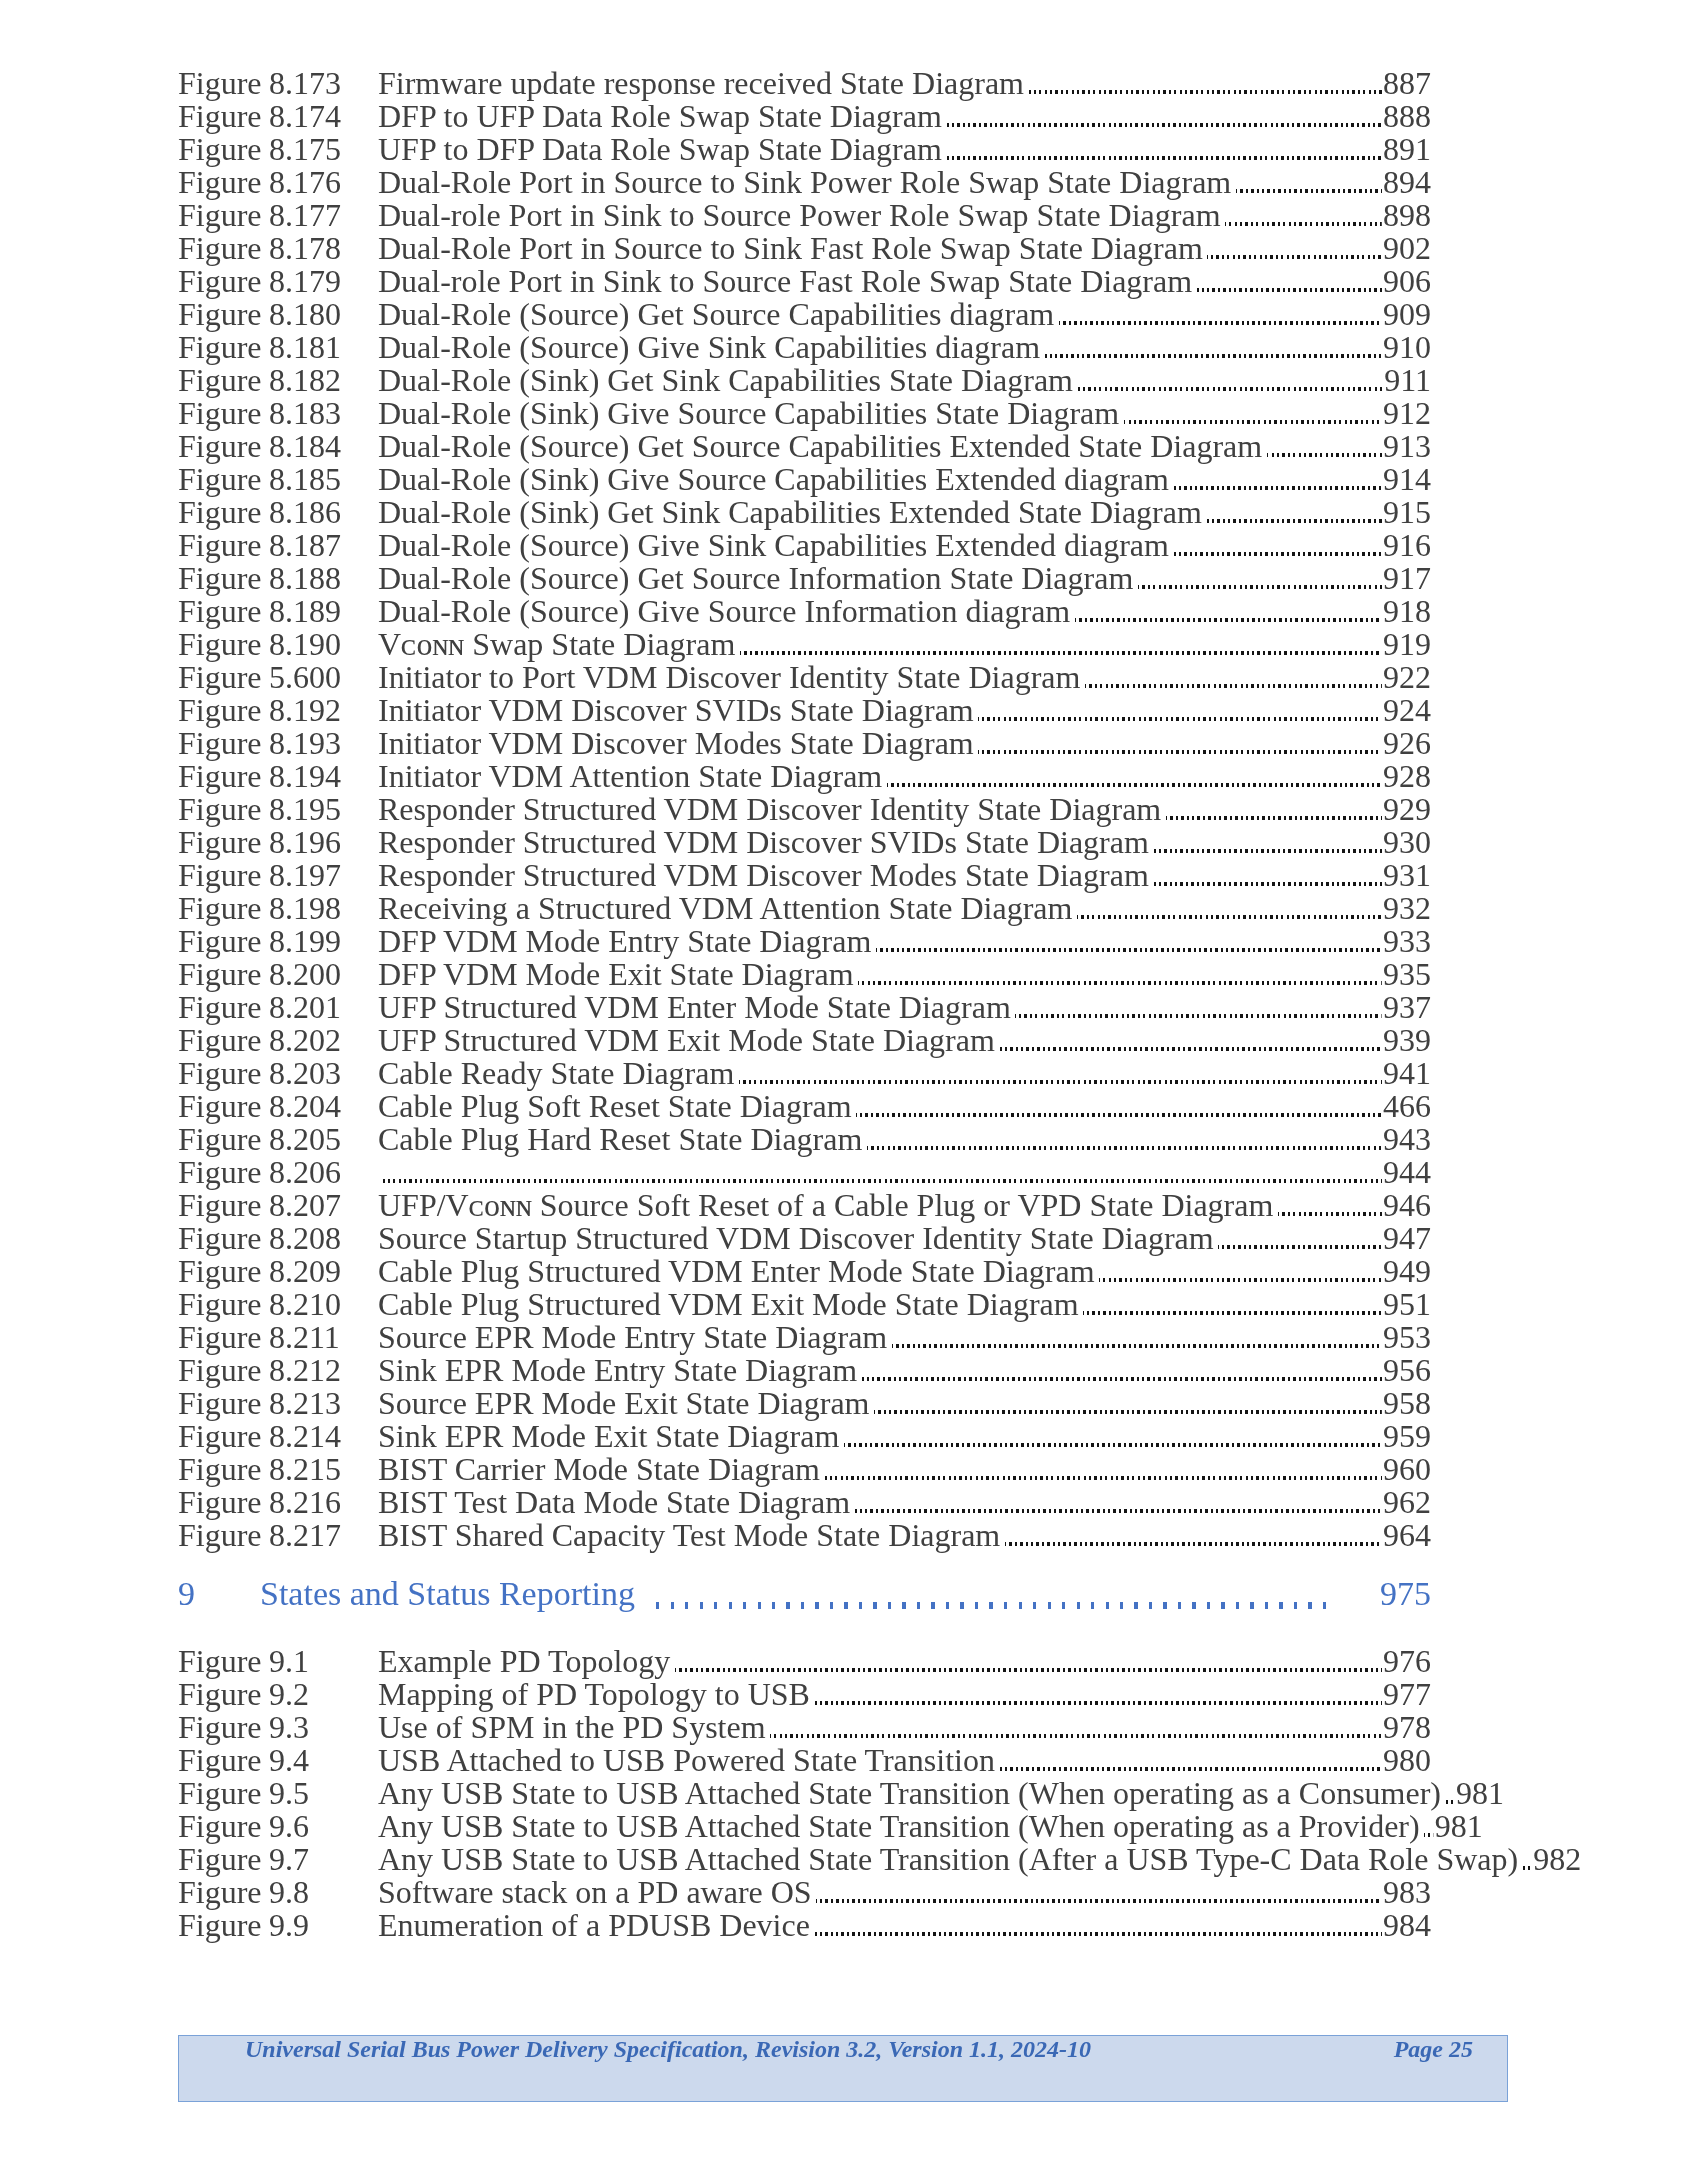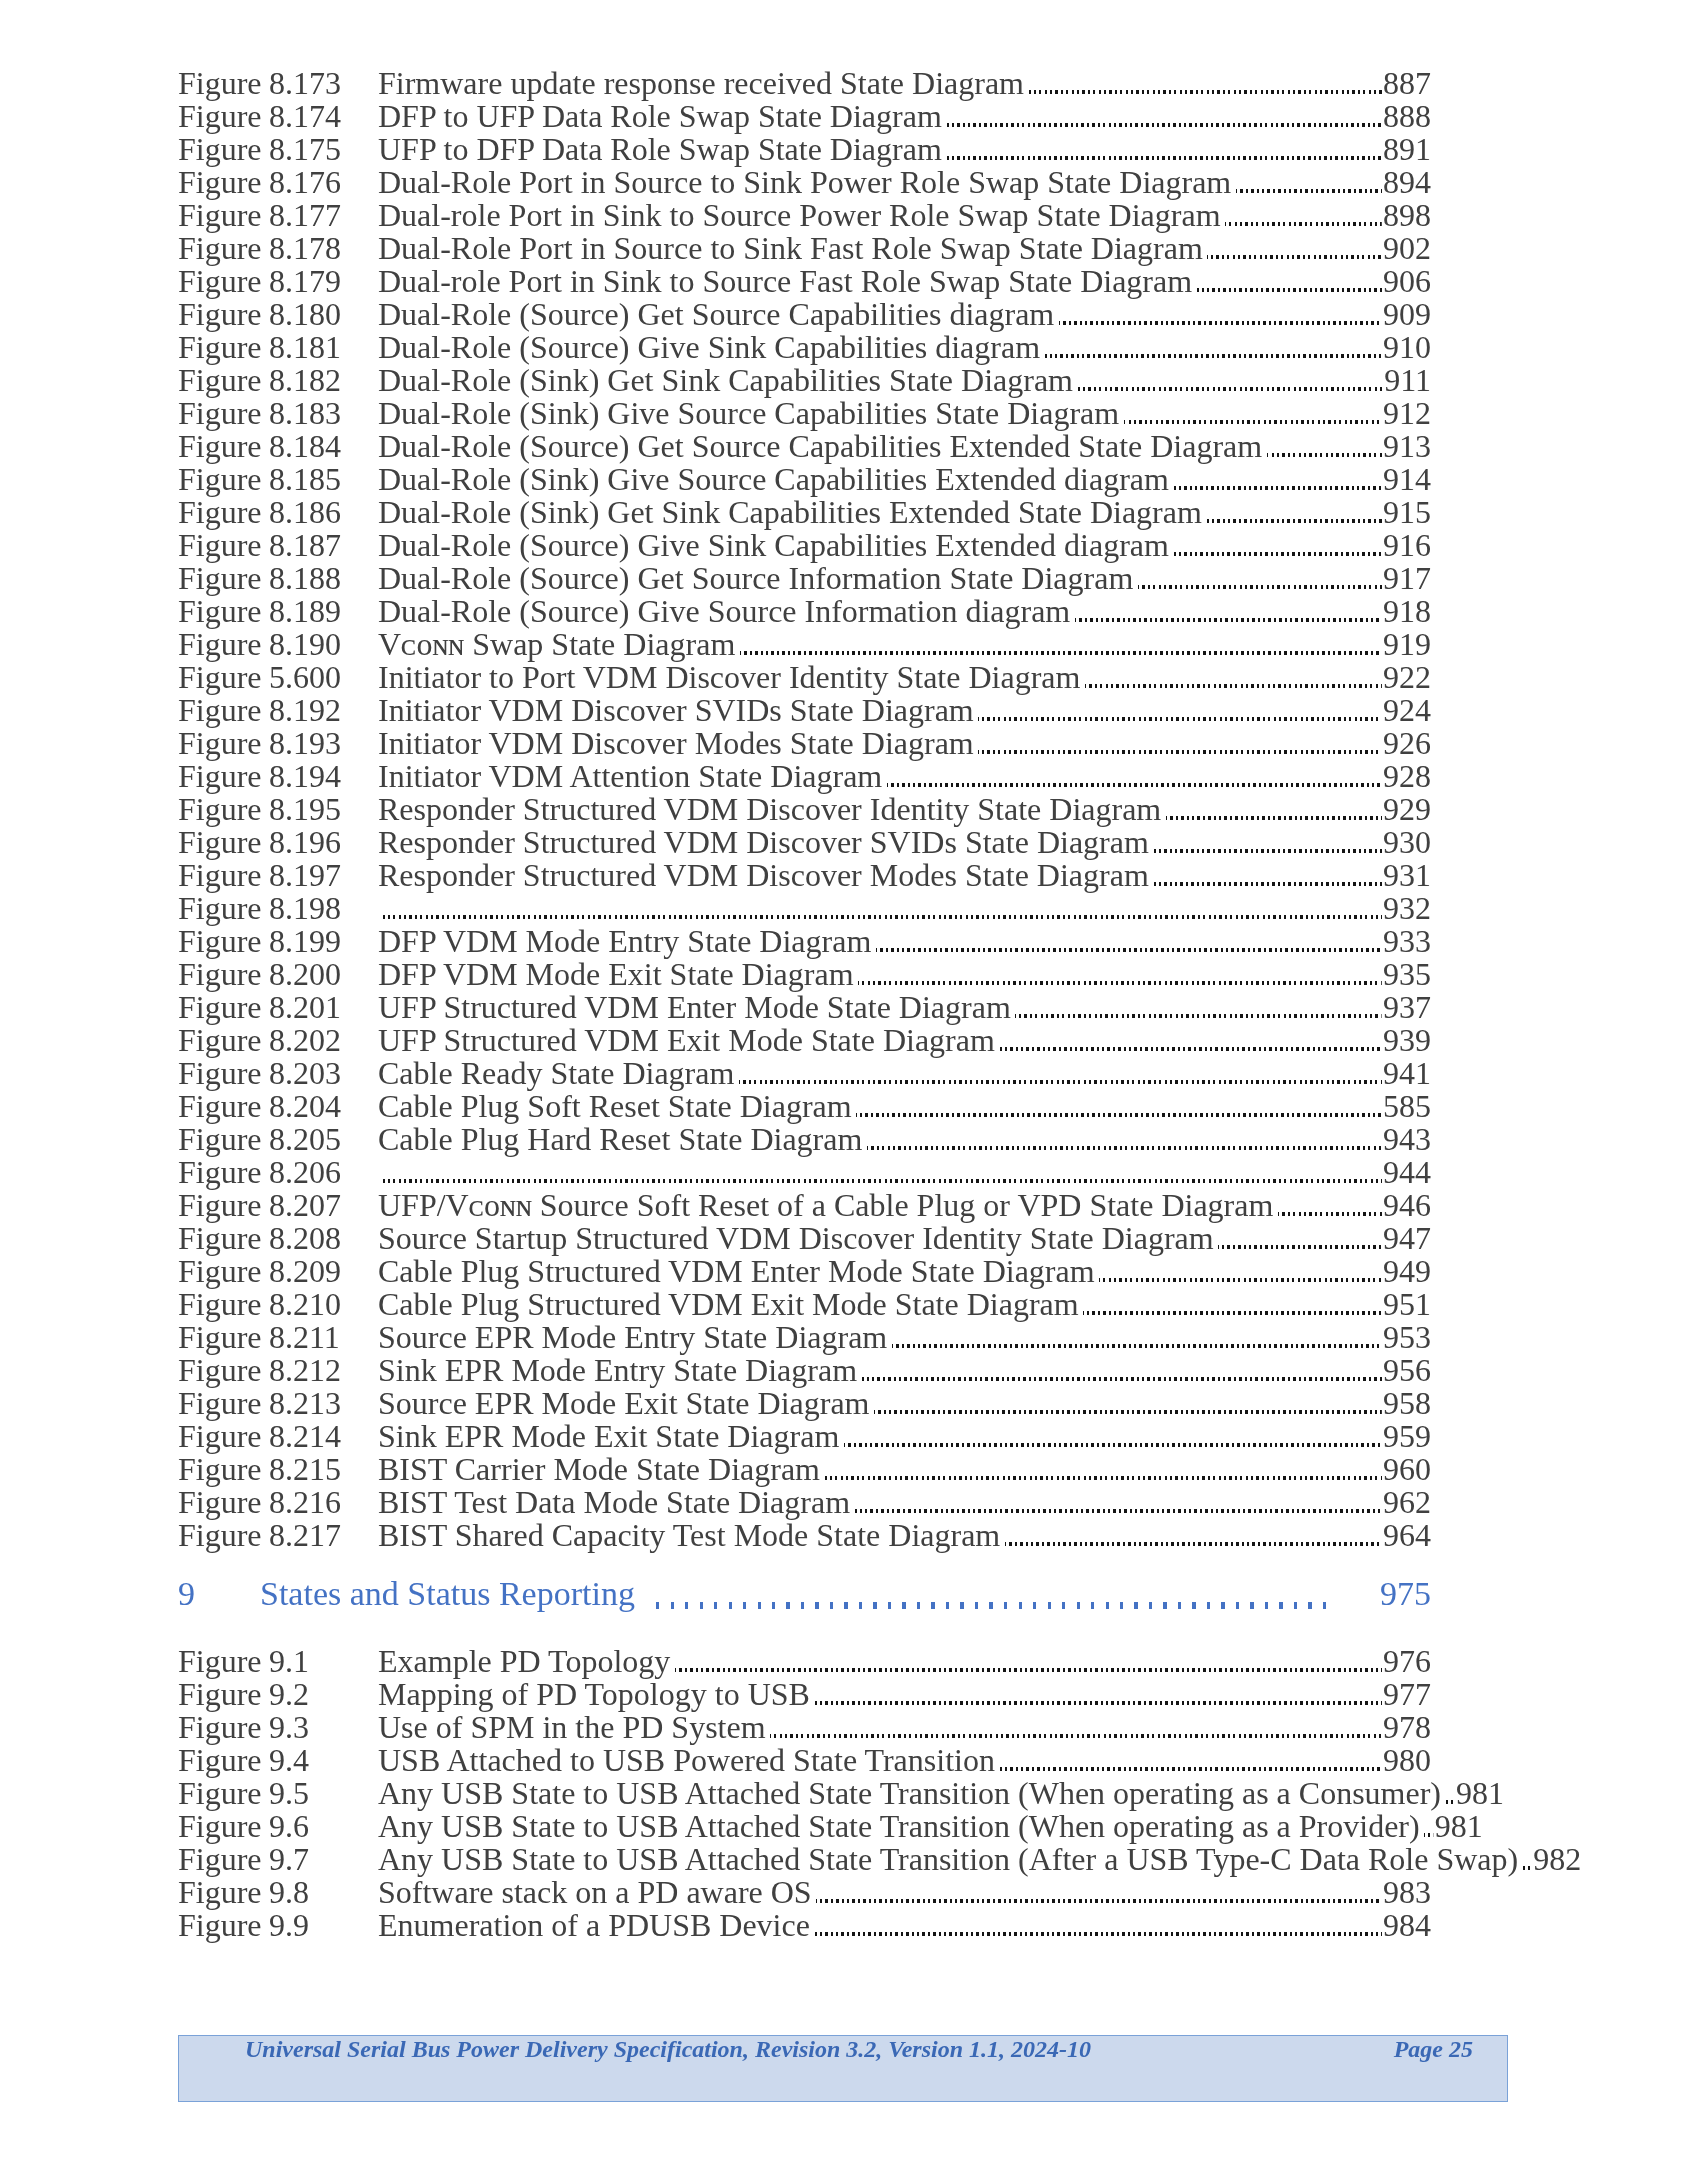--- a/index.html
+++ b/index.html
@@ -256,20 +256,21 @@
     <span class="c1">Figure</span>
     <span class="c2">8.197</span>
     <span class="c3">Responder Structured VDM Discover Modes State Diagram</span>
     <span class="leader"></span>
     <span class="pg">931</span>
   </div>
 
   <div class="row">
     <span class="c1">Figure</span>
     <span class="c2">8.198</span>
+    <span class="c3">Receiving a Structured VDM Attention State Diagram</span>
     <span class="leader"></span>
     <span class="pg">932</span>
   </div>
 
   <div class="row">
     <span class="c1">Figure</span>
     <span class="c2">8.199</span>
     <span class="c3">DFP VDM Mode Entry State Diagram</span>
     <span class="leader"></span>
     <span class="pg">933</span>
@@ -305,21 +306,21 @@
     <span class="c3">Cable Ready State Diagram</span>
     <span class="leader"></span>
     <span class="pg">941</span>
   </div>
 
   <div class="row">
     <span class="c1">Figure</span>
     <span class="c2">8.204</span>
     <span class="c3">Cable Plug Soft Reset State Diagram</span>
     <span class="leader"></span>
-    <span class="pg">585</span>
+    <span class="pg">466</span>
   </div>
 
   <div class="row">
     <span class="c1">Figure</span>
     <span class="c2">8.205</span>
     <span class="c3">Cable Plug Hard Reset State Diagram</span>
     <span class="leader"></span>
     <span class="pg">943</span>
   </div>
 

